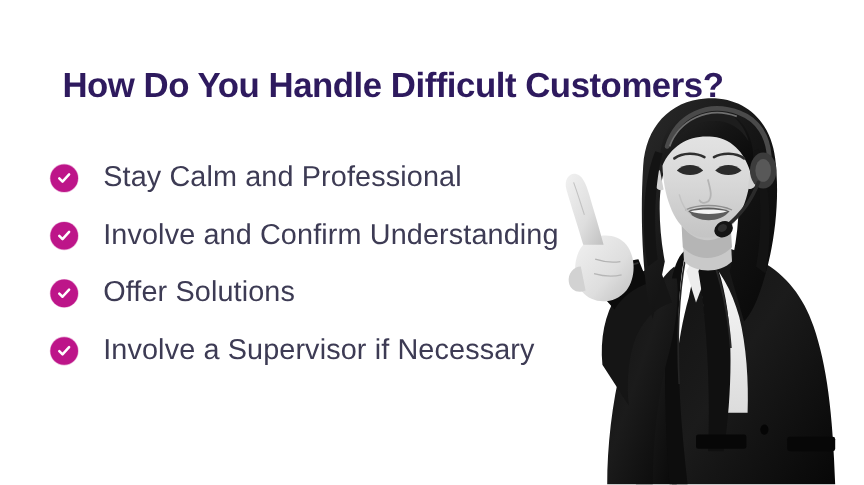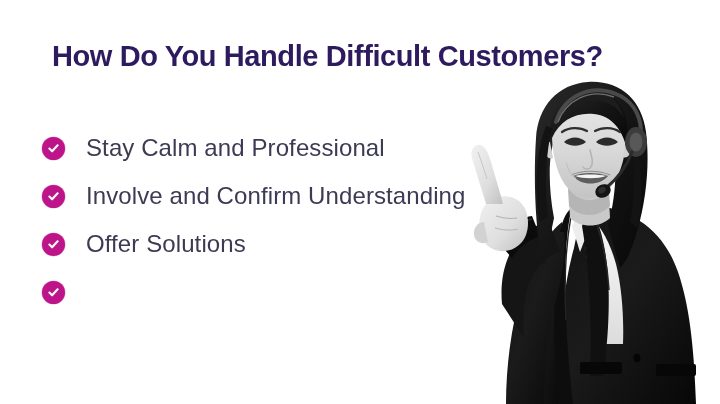--- a/index.html
+++ b/index.html
@@ -18,21 +18,21 @@
     width: 720px;
     height: 404px;
     background: #ffffff;
     overflow: hidden;
   }
 
   
   .title {
     position: absolute;
     left: 52px;
-    top: 40px;
+    top: 56px;
     width: 640px;
     font-size: 29px;
     font-weight: bold;
     letter-spacing: -0.4px;
     color: #2e1a5e;
     white-space: nowrap;
   }
 
   
   .list {
@@ -118,20 +118,21 @@
       <span class="item-label">Offer Solutions</span>
     </div>
 
 
     <div class="list-item">
       <span class="check-badge">
         <svg width="13" height="13" viewBox="0 0 13 13" aria-hidden="true">
           <path d="M2.4 6.6 L5.1 9.3 L10.6 3.3" fill="none" stroke="#ffffff" stroke-width="2.1" stroke-linecap="round" stroke-linejoin="round"></path>
         </svg>
       </span>
+      <span class="item-label">Involve a Supervisor if Necessary</span>
     </div>
 
   </div>
 
   <div class="photo">
     <svg width="280" height="328" viewBox="0 0 280 328" aria-hidden="true">
       <defs>
         <linearGradient id="skin" x1="0" y1="0" x2="0" y2="1">
           <stop offset="0%" stop-color="#e8e8e8"></stop>
           <stop offset="55%" stop-color="#d8d8d8"></stop>

